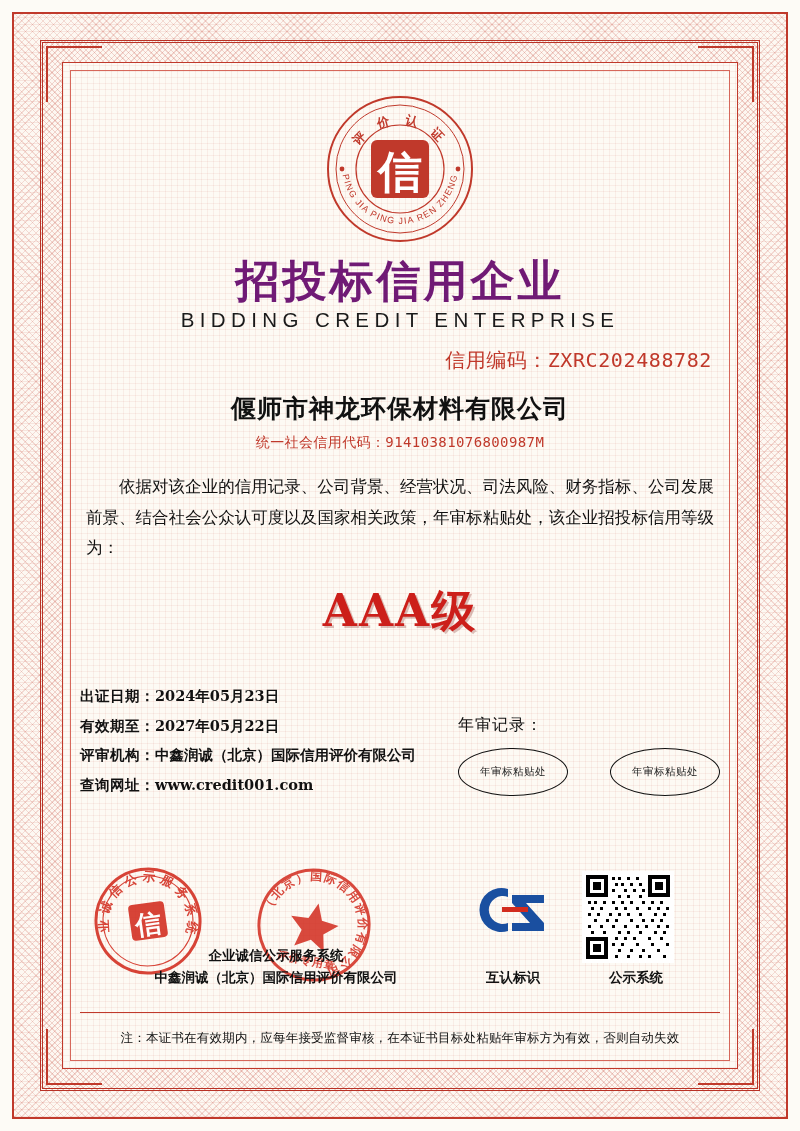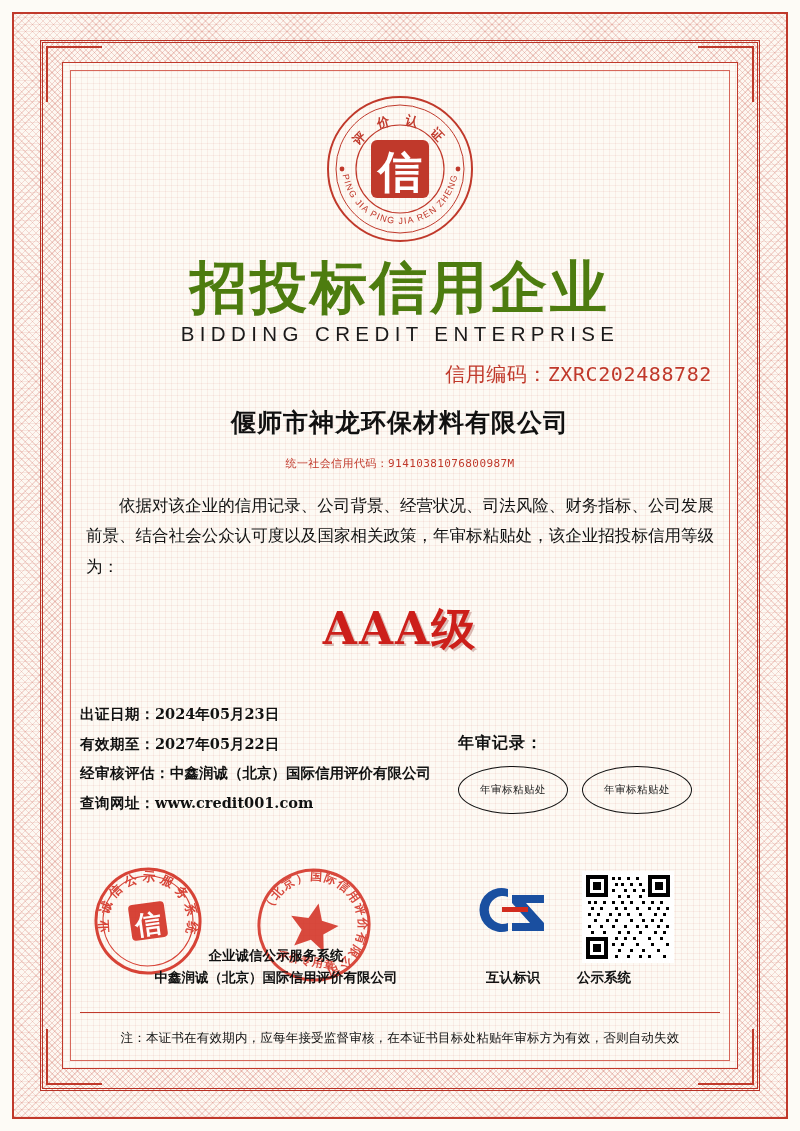--- a/index.html
+++ b/index.html
@@ -93,23 +93,23 @@
     height: 150px;
   }
   .emblem svg { display: block; }
 
   
   .title-cn {
     margin-top: 14px;
     text-align: center;
     font-family: "DejaVu Sans", "Liberation Sans", sans-serif;
     font-weight: bold;
-    font-size: 57px;
+    font-size: 44px;
     letter-spacing: 3px;
-    color: #4d7c0f;
+    color: #701a75;
     line-height: 1.05;
     white-space: nowrap;
   }
   .title-en {
     margin-top: 4px;
     text-align: center;
     font-family: "Liberation Sans", sans-serif;
     font-size: 20.5px;
     letter-spacing: 5.4px;
     color: #1a1a1a;
@@ -135,23 +135,23 @@
   .company-name {
     margin-top: 18px;
     text-align: center;
     font-family: "DejaVu Sans", "Liberation Sans", sans-serif;
     font-weight: bold;
     font-size: 25px;
     color: #111;
     letter-spacing: 1px;
   }
   .uscc {
-    margin-top: 17px;
-    text-align: center;
-    font-size: 11px;
+    margin-top: 9px;
+    text-align: center;
+    font-size: 14px;
     color: #c0392b;
     font-family: "DejaVu Sans", "Liberation Sans", sans-serif;
     letter-spacing: 0.4px;
   }
   .uscc .num {
     font-family: "DejaVu Sans Mono", "Liberation Mono", monospace;
   }
 
   
   .body-text {
@@ -196,28 +196,29 @@
   .info-value.mono { font-family: "DejaVu Serif", "Liberation Serif", serif; }
 
   .info-right {
     flex: 1 1 auto;
     padding-left: 18px;
     padding-top: 34px;
   }
   .annual-title {
     font-family: "DejaVu Sans", "Liberation Sans", sans-serif;
     font-size: 16px;
-    font-weight: bold;
+    font-weight: normal;
     color: #111;
     letter-spacing: 1px;
   }
   .annual-slots {
     margin-top: 12px;
     display: flex;
     gap: 14px;
+    justify-content: space-between;
   }
   .slot {
     width: 108px;
     height: 46px;
     border: 1px solid #111;
     border-radius: 50%;
     display: flex;
     align-items: center;
     justify-content: center;
     font-size: 10.5px;
@@ -352,21 +353,21 @@
 
     <div class="info-zone">
       <div class="info-left">
         <div class="info-row">
           <span class="info-label">出证日期：</span><span class="info-value mono">2024年05月23日</span>
         </div>
         <div class="info-row">
           <span class="info-label">有效期至：</span><span class="info-value mono">2027年05月22日</span>
         </div>
         <div class="info-row">
-          <span class="info-label">经审核评估：</span><span class="info-value">中鑫润诚（北京）国际信用评价有限公司</span>
+          <span class="info-label">评审机构：</span><span class="info-value">中鑫润诚（北京）国际信用评价有限公司</span>
         </div>
         <div class="info-row">
           <span class="info-label">查询网址：</span><span class="info-value mono">www.credit001.com</span>
         </div>
       </div>
 
       <div class="info-right">
         <div class="annual-title">年审记录：</div>
         <div class="annual-slots">
           <div class="slot">年审标粘贴处</div>
@@ -518,19 +519,19 @@
               <rect x="60" y="78" width="3" height="3"></rect>
               <rect x="75" y="78" width="3" height="3"></rect>
             <rect x="33" y="84" width="3" height="3"></rect>
               <rect x="45" y="84" width="3" height="3"></rect>
               <rect x="57" y="84" width="3" height="3"></rect>
               <rect x="66" y="84" width="3" height="3"></rect>
               <rect x="81" y="84" width="3" height="3"></rect>
           </g>
         </svg>
       </div>
-      <div class="seal-caption" style="left:472px; top:104px; width:92px;">公示系统</div>
+      <div class="seal-caption" style="left:504px; top:104px; width:92px;">公示系统</div>
     </div>
 
     <div class="footnote">注：本证书在有效期内，应每年接受监督审核，在本证书目标处粘贴年审标方为有效，否则自动失效</div>
 
   </div>
 </div>
 
 </body></html>

